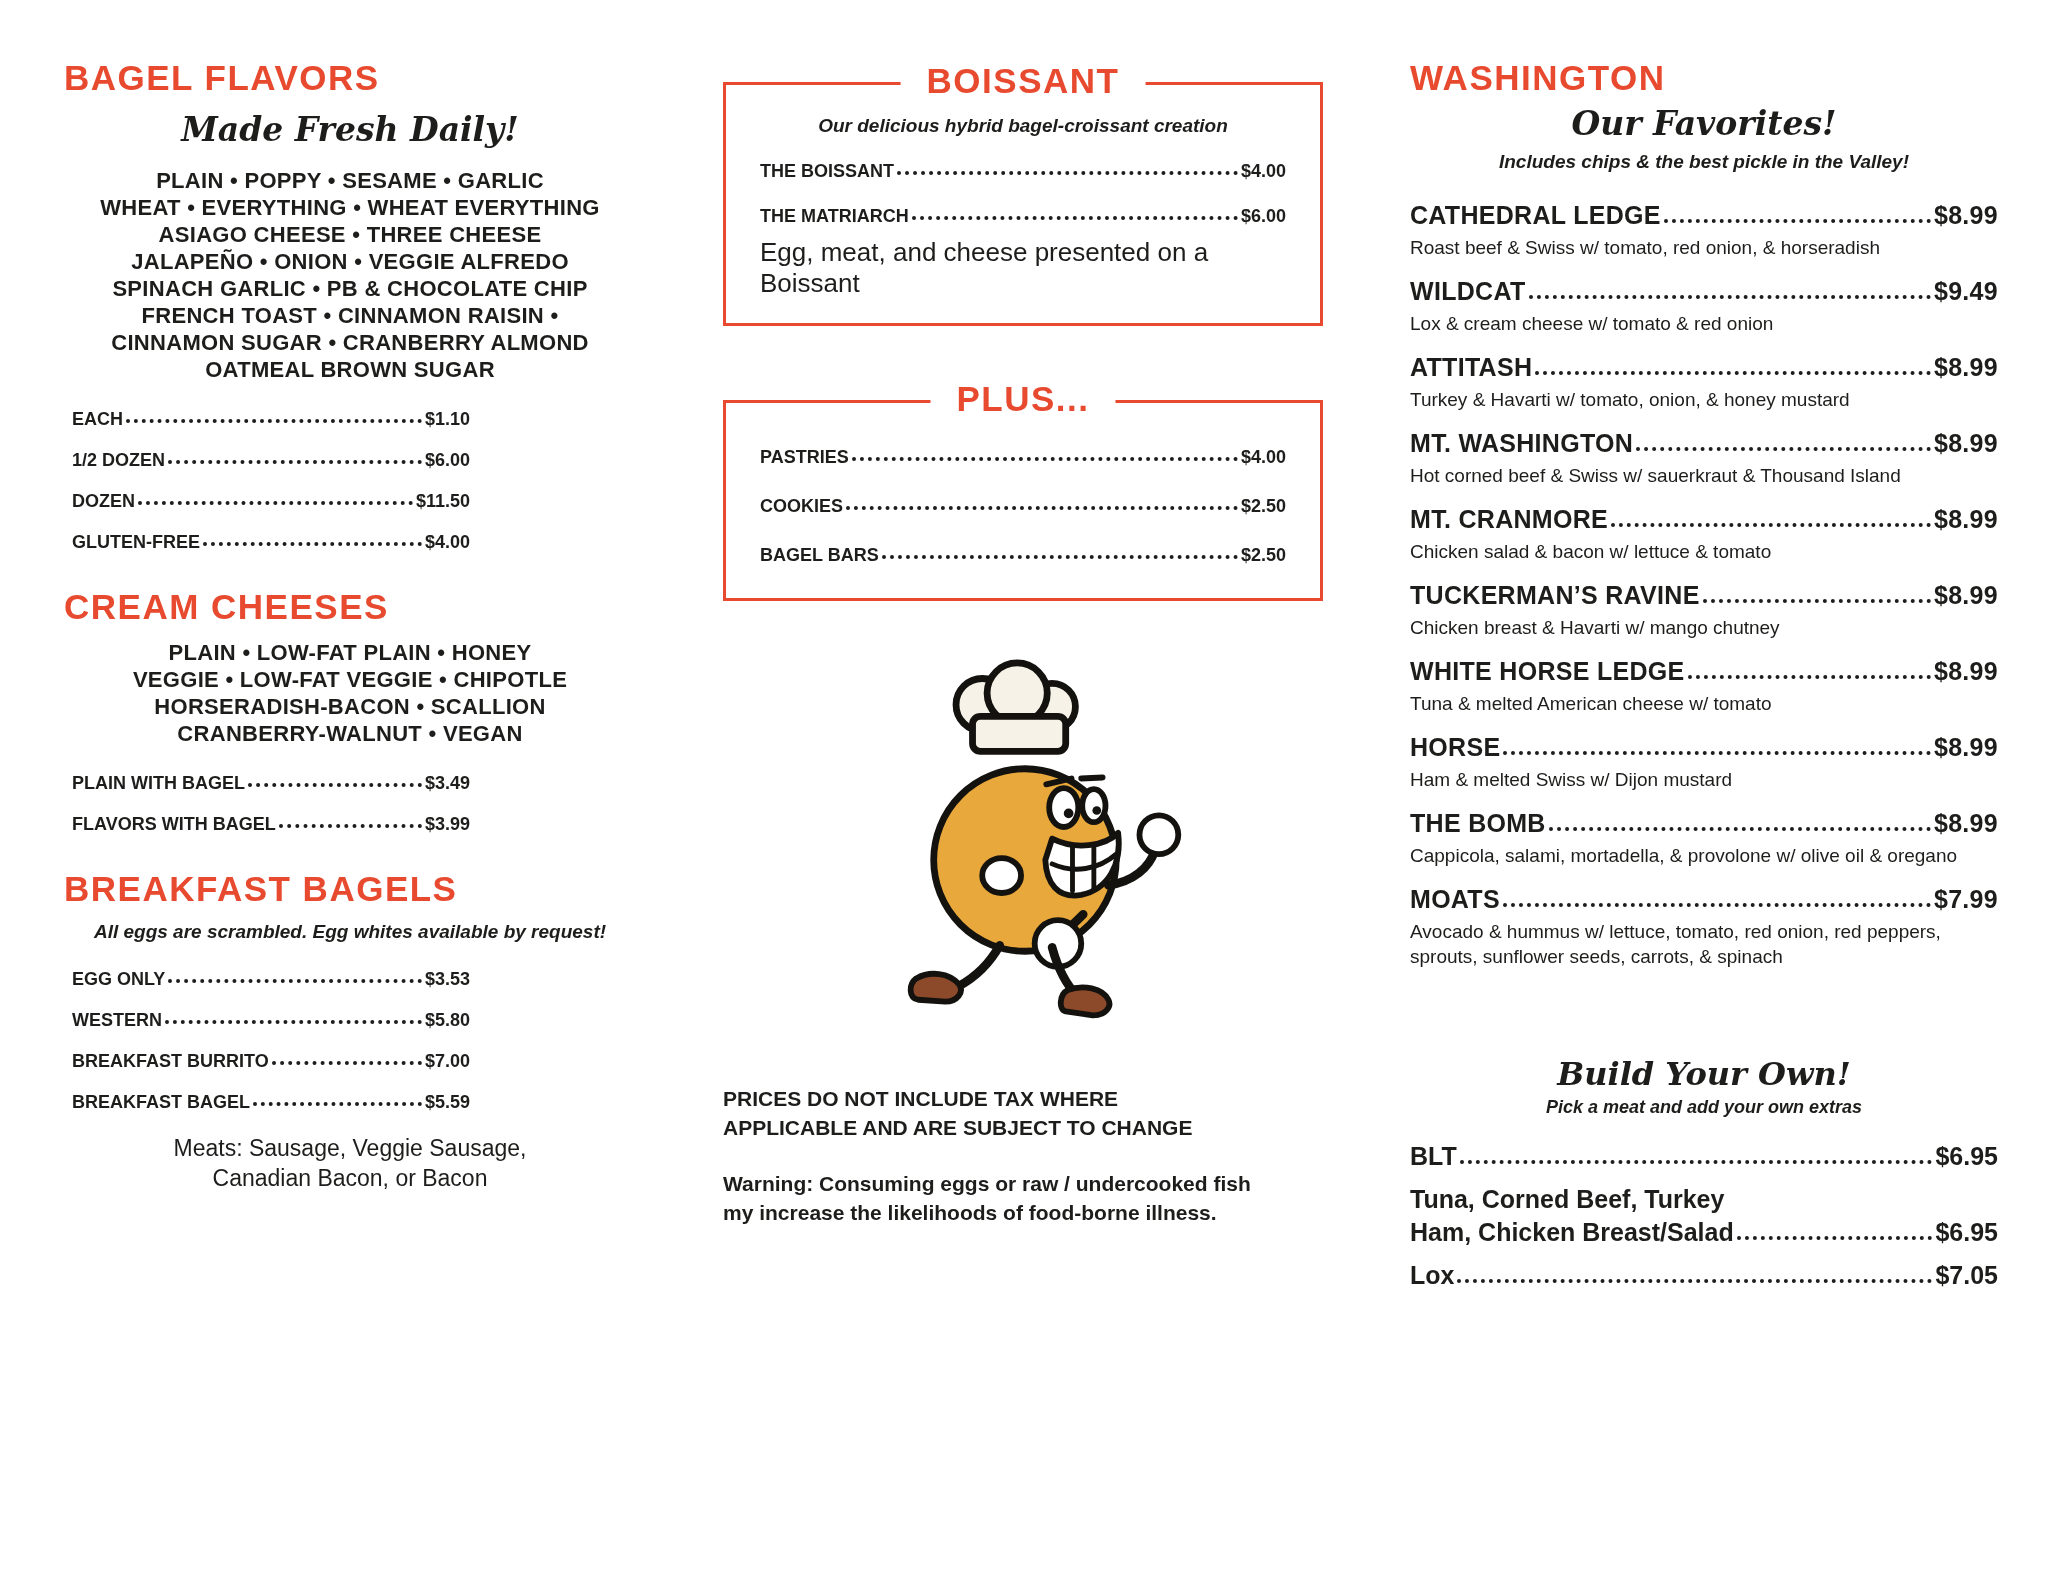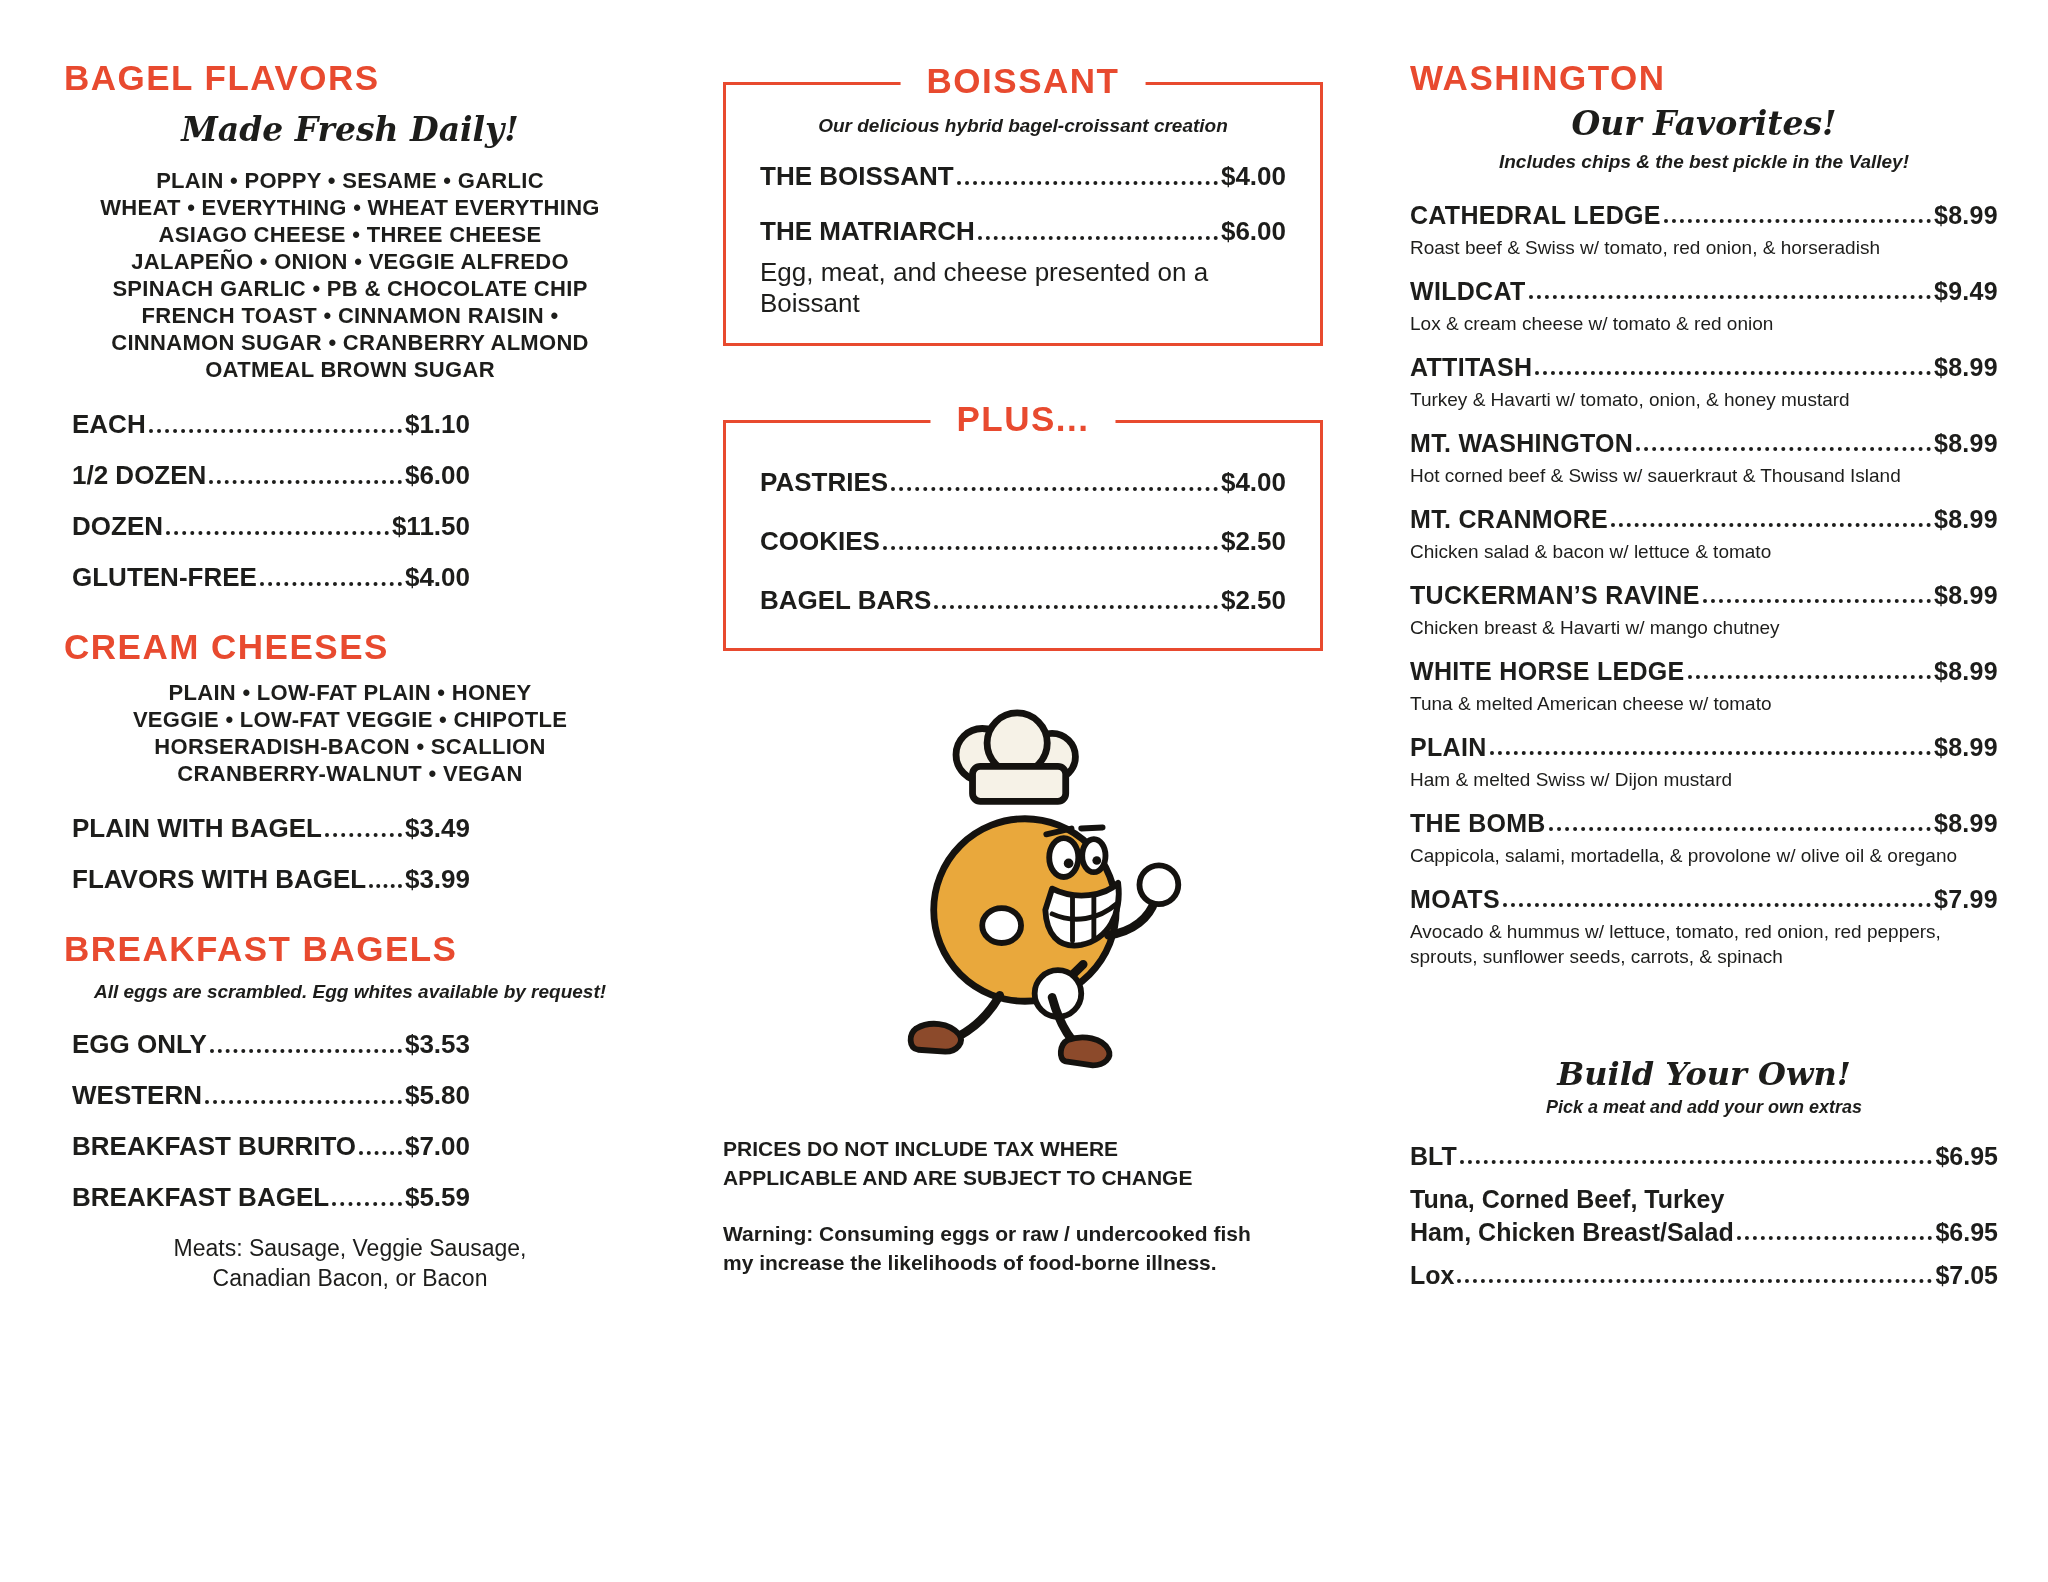--- a/index.html
+++ b/index.html
@@ -26,21 +26,21 @@
   }
   .upper-list {
     font-weight:bold; font-size:22px; line-height:27px;
     text-align:center; letter-spacing:0.3px;
   }
   .note-bi {
     font-weight:bold; font-style:italic; font-size:19px; text-align:center;
   }
 
   .prices { width:398px; margin:26px 0 0 8px; }
-  .price-row { display:flex; align-items:flex-end; font-weight:bold; font-size:26px; margin-bottom:20px; }
+  .price-row { display:flex; align-items:flex-end; font-weight:bold; font-size:18px; margin-bottom:20px; }
   .pr-leader { flex:1 1 auto; min-width:22px; border-bottom:4px dotted var(--ink); margin:0 3px 7px; }
   .pr-label, .pr-price { white-space:nowrap; }
 
   .section-gap { margin-top:34px; }
   .meats-note { font-size:23px; line-height:30px; text-align:center; margin-top:8px; }
 
   
   .rule-box { border:3px solid var(--accent); position:relative; padding:40px 34px 24px; margin-top:24px; }
   .box-title {
     position:absolute; top:-24px; left:50%; transform:translateX(-50%);
@@ -321,21 +321,21 @@
     <div class="sw-item">
       <div class="sw-name-row">
         <span class="pr-label">WHITE HORSE LEDGE</span>
         <span class="pr-leader"></span>
         <span class="pr-price">$8.99</span>
       </div>
       <div class="sw-desc">Tuna &amp; melted American cheese w/ tomato</div>
     </div>
     <div class="sw-item">
       <div class="sw-name-row">
-        <span class="pr-label">PLAIN</span>
+        <span class="pr-label">HORSE</span>
         <span class="pr-leader"></span>
         <span class="pr-price">$8.99</span>
       </div>
       <div class="sw-desc">Ham &amp; melted Swiss w/ Dijon mustard</div>
     </div>
     <div class="sw-item">
       <div class="sw-name-row">
         <span class="pr-label">THE BOMB</span>
         <span class="pr-leader"></span>
         <span class="pr-price">$8.99</span>

